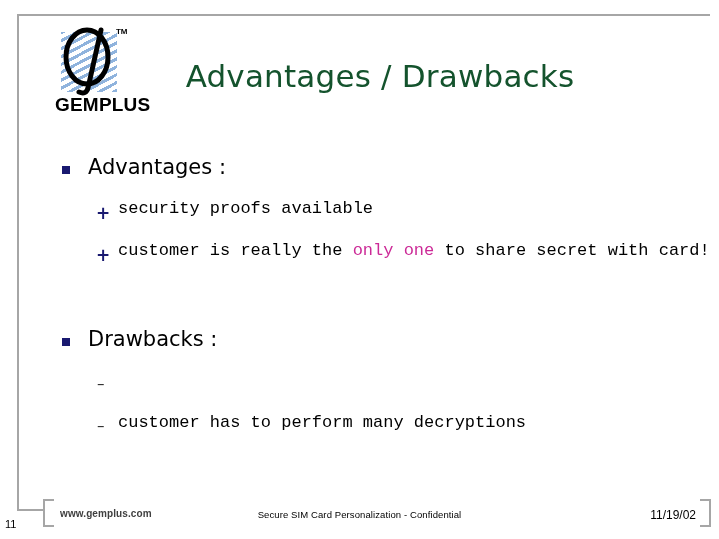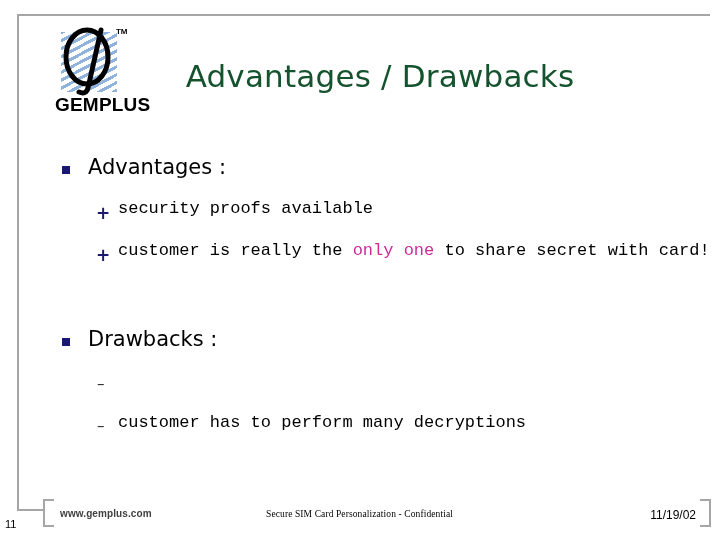--- a/index.html
+++ b/index.html
@@ -215,21 +215,21 @@
     font-weight: bold;
     color: #404040;
     letter-spacing: 0.1px;
   }
   .footer-center {
     position: absolute;
     left: 0px;
     top: 509px;
     width: 719px;
     text-align: center;
-    font-family: Liberation Serif, serif;
+    font-family: Liberation Sans, sans-serif;
     font-size: 9.5px;
     color: #000000;
     letter-spacing: 0.1px;
   }
   .footer-date {
     position: absolute;
     right: 23px;
     top: 508px;
     font-family: "Liberation Sans", sans-serif;
     font-size: 12px;

